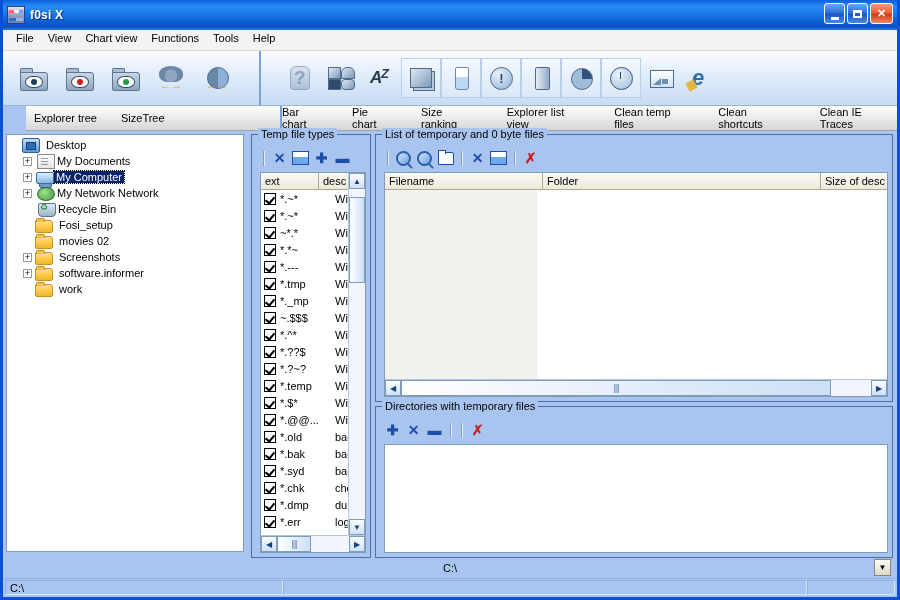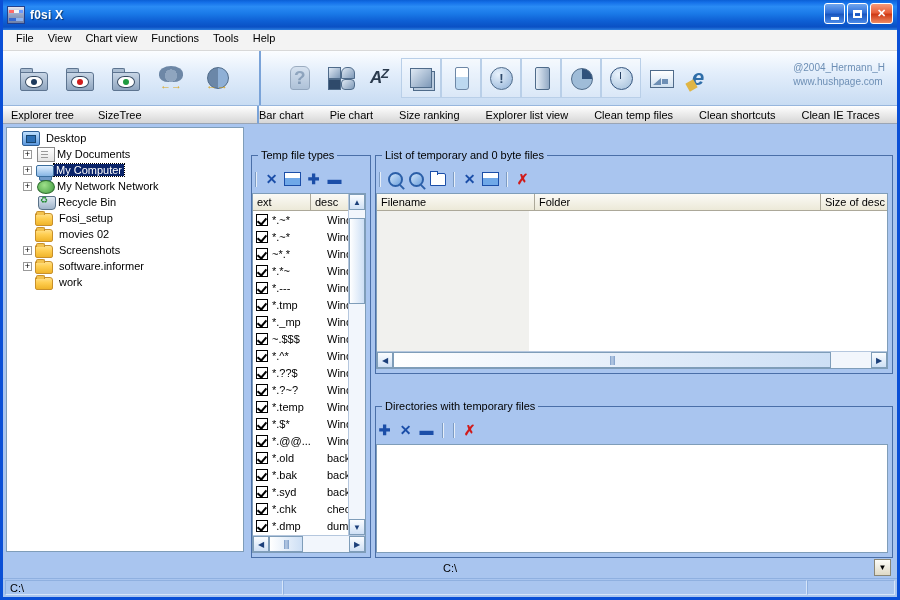--- a/index.html
+++ b/index.html
@@ -116,21 +116,21 @@
   }
   
   .label-row {
     flex: 0 0 18px; display: flex;
     font-size: 11px; color: #000;
   }
   .label-left {
     width: 246px; flex: 0 0 246px;
     background: linear-gradient(to bottom,#ffffff 0%,#eaeaea 50%,#d6d6d6 100%);
     border-right: 2px solid #7aa3d8; border-bottom: 1px solid #9aa5b5;
-    display: flex; align-items: center; padding-left: 8px; gap: 24px;
+    display: flex; align-items: center; padding-left: 8px; gap: 24px; margin-left: 23px;
   }
   .label-right {
     flex: 1;
     background: linear-gradient(to bottom,#ffffff 0%,#eaeaea 50%,#d6d6d6 100%);
     border-bottom: 1px solid #9aa5b5;
     display: flex; align-items: center; gap: 26px;
   }
   
   .body {
     flex: 1; display: flex; min-height: 0;
@@ -208,25 +208,24 @@
   
   .pane-right {
     flex: 1; display: flex; min-width: 0;
     padding: 3px 4px 0 2px; box-sizing: border-box; gap: 4px;
   }
   .col-types { width: 120px; flex: 0 0 120px; display:flex; flex-direction:column; }
   .col-files { flex: 1; display: flex; flex-direction: column; min-width: 0; gap:4px; }
   .group {
     border: 1px solid #4a6fa8;
     position: relative;
-    padding: 12px 4px 4px 0;
+    padding: 12px 4px 4px 8px;
     box-sizing: border-box;
     display: flex; flex-direction: column;
     background: transparent;
-    margin-top: 28px;
   }
   .group > .glegend {
     position: absolute; top: -7px; left: 6px;
     background: #a9c5ef; padding: 0 3px;
     font-size: 11px; color: #000; white-space: nowrap;
   }
   .mini-toolbar {
     display: flex; align-items: center; gap: 4px; height: 22px; flex:0 0 22px;
     margin-bottom: 3px;
   }
@@ -562,24 +561,20 @@
           <div class="ti">
             <div class="chart-ico"></div>
           </div>
         </div>
       <div class="tbtn">
           <div class="ti">
             <span class="ie-ico" style="position:absolute;left:6px;top:1px;">e</span>
             <div class="broom"></div>
           </div>
         </div>
-      <div class="copyright">
-        <div>@2004_Hermann_H</div>
-        <div>www.hushpage.com</div>
-      </div>
     </div>
   </div>
 
   <div class="label-row">
     <div class="label-left">
       <span>Explorer tree</span>
       <span>SizeTree</span>
     </div>
     <div class="label-right">
       <span>Bar chart</span>

